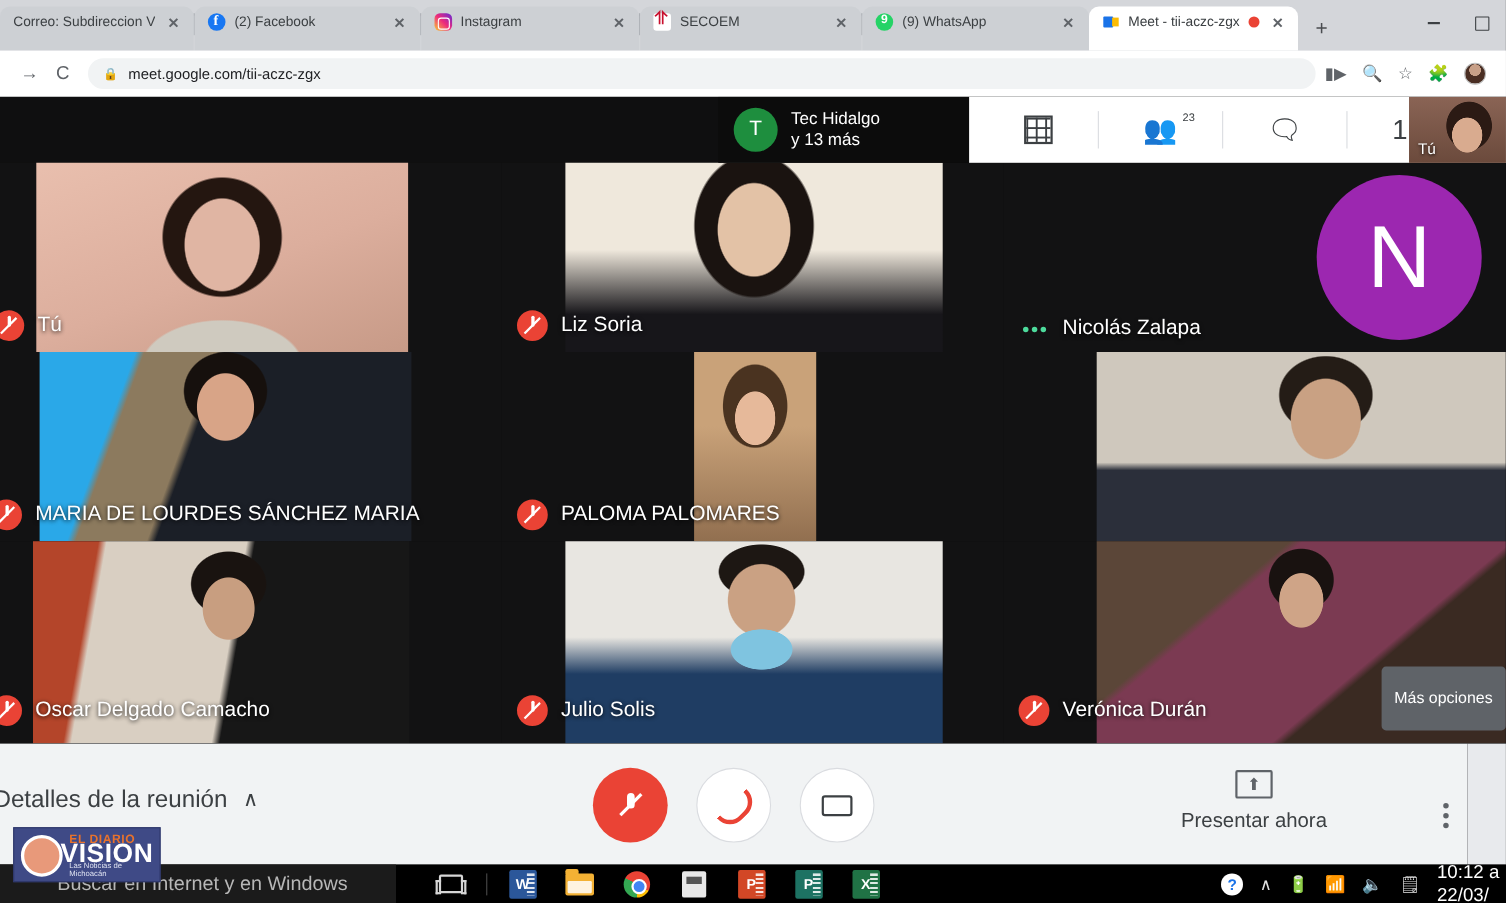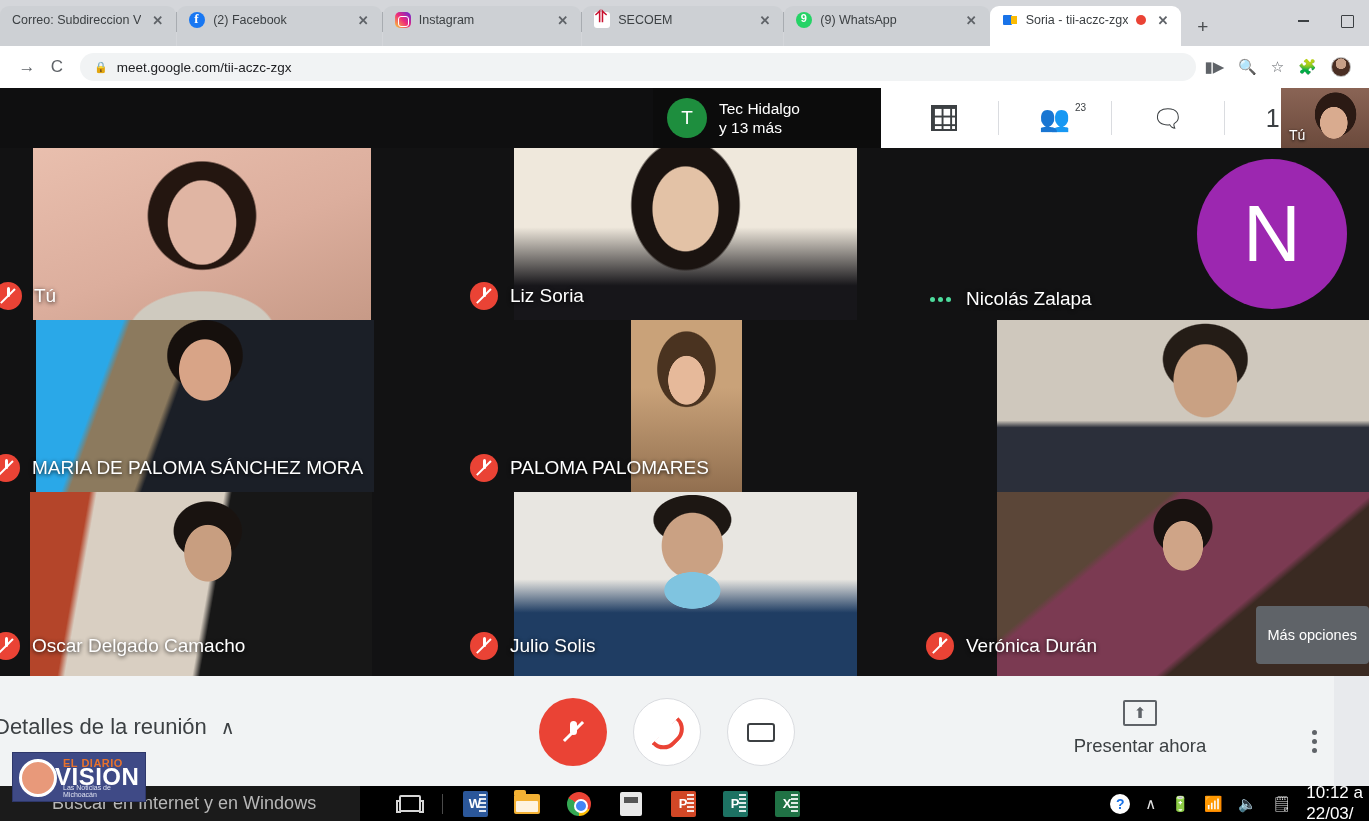--- a/index.html
+++ b/index.html
@@ -352,21 +352,21 @@
       <div class="tab-sep"></div>
 
       <div class="tab">
         <span class="favicon fav-wa"></span>
         <span class="tab-title">(9) WhatsApp</span>
         <span class="tab-close" style="margin-left:58px">✕</span>
       </div>
 
       <div class="tab active">
         <span class="favicon fav-meet"></span>
-        <span class="tab-title" style="max-width:150px">Soria - tii-aczc-zgx</span>
+        <span class="tab-title" style="max-width:150px">Meet - tii-aczc-zgx</span>
         <span class="rec-dot"></span>
         <span class="tab-close">✕</span>
       </div>
 
       <div class="tab-new">+</div>
 
       <div class="win-ctrls">
         <div class="win-btn win-min"></div>
         <div class="win-btn win-max"></div>
       </div>
@@ -446,21 +446,21 @@
             <i></i>
           </span>
         <span>Nicolás Zalapa</span>
       </div>
     </div>
 
     <div class="tile" style="left:0;top:232px;width:456px;height:172px">
       <div class="vid p-maria" style="left:36px;right:82px;top:-4px;bottom:-4px"></div>
       <div class="nameplate" style="left:-22px">
         <span class="mic-off"></span>
-        <span>MARIA DE PALOMA SÁNCHEZ MORA</span>
+        <span>MARIA DE LOURDES SÁNCHEZ MARIA</span>
       </div>
     </div>
 
     <div class="tile" style="left:456px;top:232px;width:456px;height:172px">
       <div class="vid p-paloma" style="left:175px;right:170px;top:-6px;bottom:-6px"></div>
       <div class="nameplate">
         <span class="mic-off"></span>
         <span>PALOMA PALOMARES</span>
       </div>
     </div>

